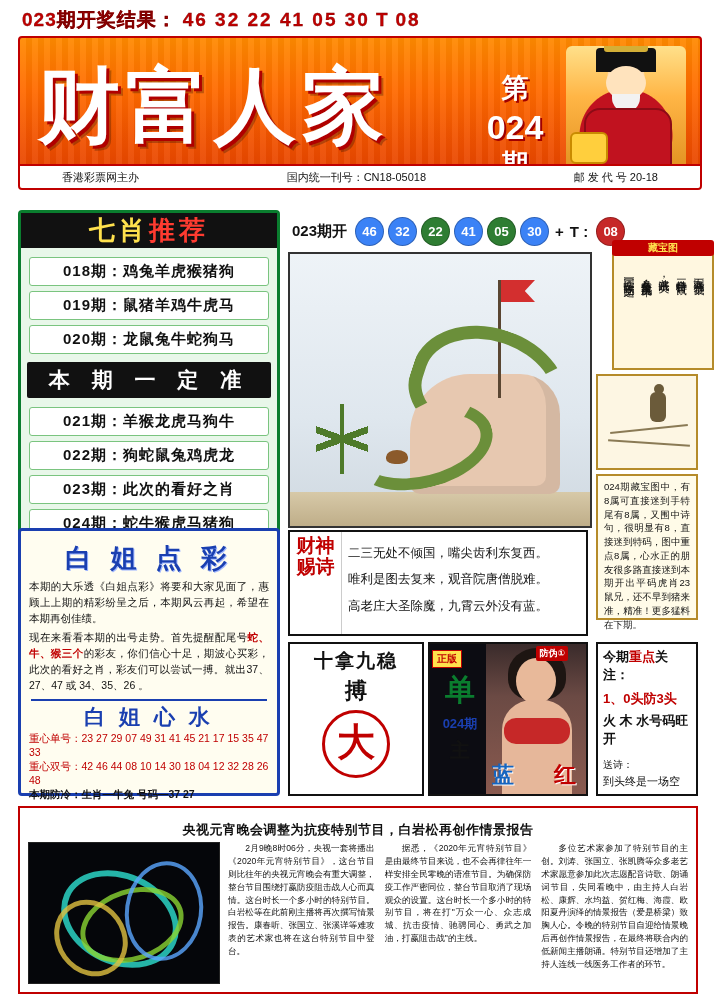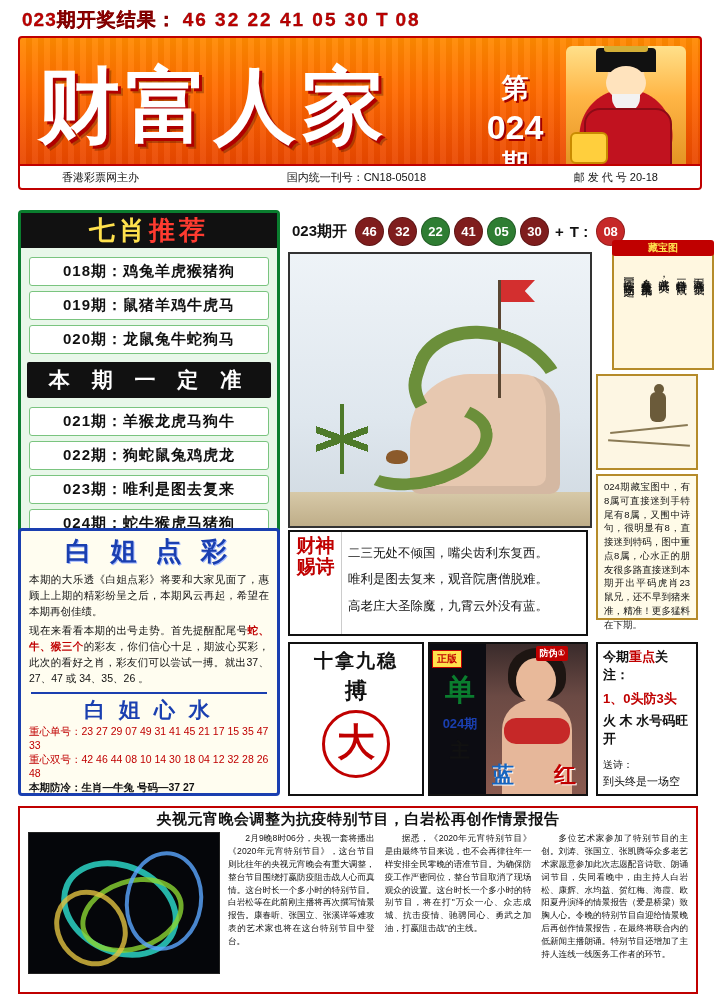--- a/index.html
+++ b/index.html
@@ -72,21 +72,21 @@
   
   .ballrow{
     position:absolute;left:292px;top:214px;width:406px;height:34px;
     display:flex;align-items:center;gap:4px;
   }
   .ballrow .lbl{font-size:15px;font-weight:bold;color:#111;margin-right:4px;white-space:nowrap;}
   .ball{
     width:27px;height:27px;border-radius:50%;color:#fff;font-size:13px;font-weight:bold;
     display:flex;align-items:center;justify-content:center;border:1px solid rgba(0,0,0,.25);
   }
-  .b-blue{background:#7f1d1d;}
+  .b-blue{background:#3b82f6;}
   .b-green{background:#2e7d32;}
   .b-red{background:#c62828;}
   .plus{font-size:15px;font-weight:bold;color:#111;margin:0 2px;}
 
   
   .leftcol{position:absolute;left:18px;top:210px;width:262px;}
   .box-green{
     border:3px solid #0a7d2e;background:#e8f7e9;border-radius:4px;padding:0 0 6px 0;
   }
   .hdr-black{
@@ -105,21 +105,21 @@
     padding:4px 0;letter-spacing:8px;margin:8px 6px 0;border-radius:2px;
   }
 
   
   .baijie{
     position:absolute;left:18px;top:528px;width:262px;height:268px;
     border:3px solid #1a3fb0;background:#fffdf0;border-radius:4px;box-sizing:border-box;
   }
   .baijie .t{
     text-align:center;font-size:26px;font-weight:bold;color:#1a3fb0;letter-spacing:6px;
-    padding:3px 0 1px;text-shadow:1px 1px 0 #9fb6ff;
+    padding:10px 0 1px;text-shadow:1px 1px 0 #9fb6ff;
   }
   .baijie .body{font-size:10.5px;line-height:1.5;color:#111;padding:2px 8px;text-align:justify;}
   .baijie .body .r{color:#c00000;font-weight:bold;}
   .baijie .t2{
     text-align:center;font-size:21px;font-weight:bold;color:#1a3fb0;letter-spacing:4px;
     border-top:2px solid #1a3fb0;margin:4px 10px 0;padding-top:2px;
   }
   .baijie .line{font-size:10.5px;color:#c00000;padding:1px 8px;font-weight:normal;}
   .baijie .line b{color:#111;}
 
@@ -222,21 +222,21 @@
   .rc-focus .l3{font-size:13px;font-weight:bold;color:#111;margin-top:4px;}
   .rc-focus .l4{font-size:10px;color:#111;margin-top:10px;}
   .rc-focus .l5{font-size:11px;color:#111;margin-top:2px;}
 
   
   .news{
     position:absolute;left:18px;top:806px;width:680px;height:188px;
     border:2px solid #c00000;background:#fff;box-sizing:border-box;
   }
   .news .hl{
-    text-align:center;font-size:15px;font-weight:bold;color:#111;padding:2px 0 3px;letter-spacing:0.5px;
+    text-align:center;font-size:13px;font-weight:bold;color:#111;padding:13px 0 3px;letter-spacing:0.5px;
   }
   .news .cont{display:flex;padding:0 8px;gap:8px;}
   .news .pic{
     width:190px;height:140px;background:#05060a;position:relative;overflow:hidden;flex:none;border:1px solid #222;
   }
   .news .pic .g1{position:absolute;left:30px;top:30px;width:110px;height:80px;border:6px solid #2bd4c4;border-radius:50%;transform:rotate(24deg);opacity:.85;}
   .news .pic .g2{position:absolute;left:50px;top:46px;width:96px;height:62px;border:5px solid #8ad432;border-radius:50%;transform:rotate(-18deg);opacity:.8;}
   .news .pic .g3{position:absolute;left:22px;top:60px;width:70px;height:60px;border:5px solid #e0c040;border-radius:50%;transform:rotate(54deg);opacity:.8;}
   .news .pic .g4{position:absolute;left:96px;top:18px;width:70px;height:92px;border:4px solid #5aa6ff;border-radius:50%;transform:rotate(8deg);opacity:.8;}
   .news .txt{flex:1;display:flex;gap:10px;font-size:8.6px;line-height:1.5;color:#111;text-align:justify;}
@@ -297,21 +297,21 @@
       </div>
       <div class="rowlist">
         <div class="rowitem">018期：鸡兔羊虎猴猪狗</div>
         <div class="rowitem">019期：鼠猪羊鸡牛虎马</div>
         <div class="rowitem">020期：龙鼠兔牛蛇狗马</div>
       </div>
       <div class="hdr-black2">本 期 一 定 准</div>
       <div class="rowlist">
         <div class="rowitem">021期：羊猴龙虎马狗牛</div>
         <div class="rowitem">022期：狗蛇鼠兔鸡虎龙</div>
-        <div class="rowitem">023期：唯利是图去复来</div>
+        <div class="rowitem">023期：此次的看好之肖</div>
         <div class="rowitem">024期：蛇牛猴虎马猪狗</div>
       </div>
     </div>
   </div>
 
   <div class="baijie">
     <div class="t">白 姐 点 彩</div>
     <div class="body">本期的大乐透《白姐点彩》将要和大家见面了，惠顾上上期的精彩纷呈之后，本期风云再起，希望在本期再创佳绩。</div>
     <div class="body">
       <span>现在来看看本期的出号走势。首先提醒配尾号</span><span class="r">蛇、牛、猴三个</span><span>的彩友，你们信心十足，期波心买彩，此次的看好之肖，彩友们可以尝试一搏。就出</span><span>37、27、47 或 34、35、26 。</span>

